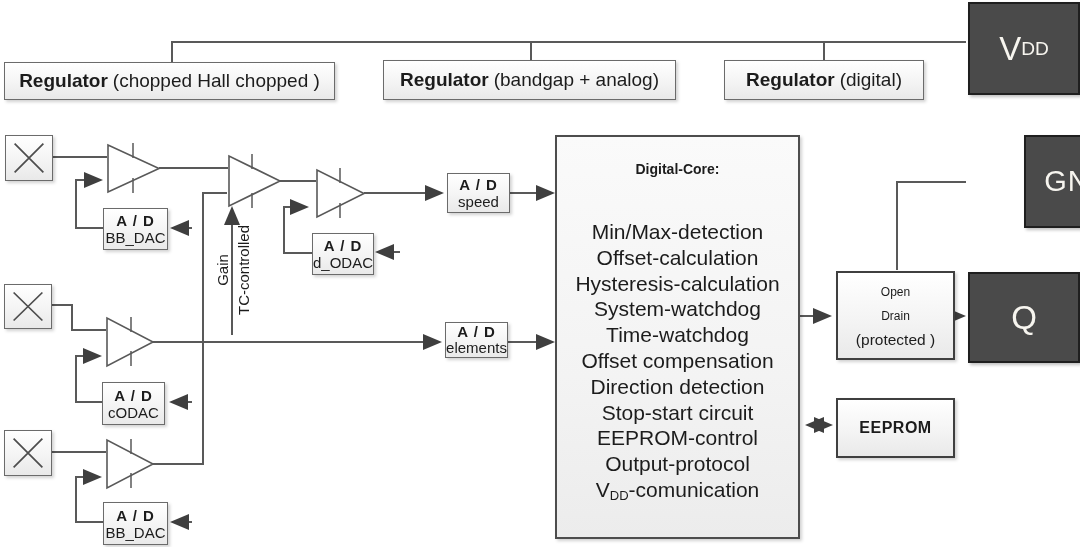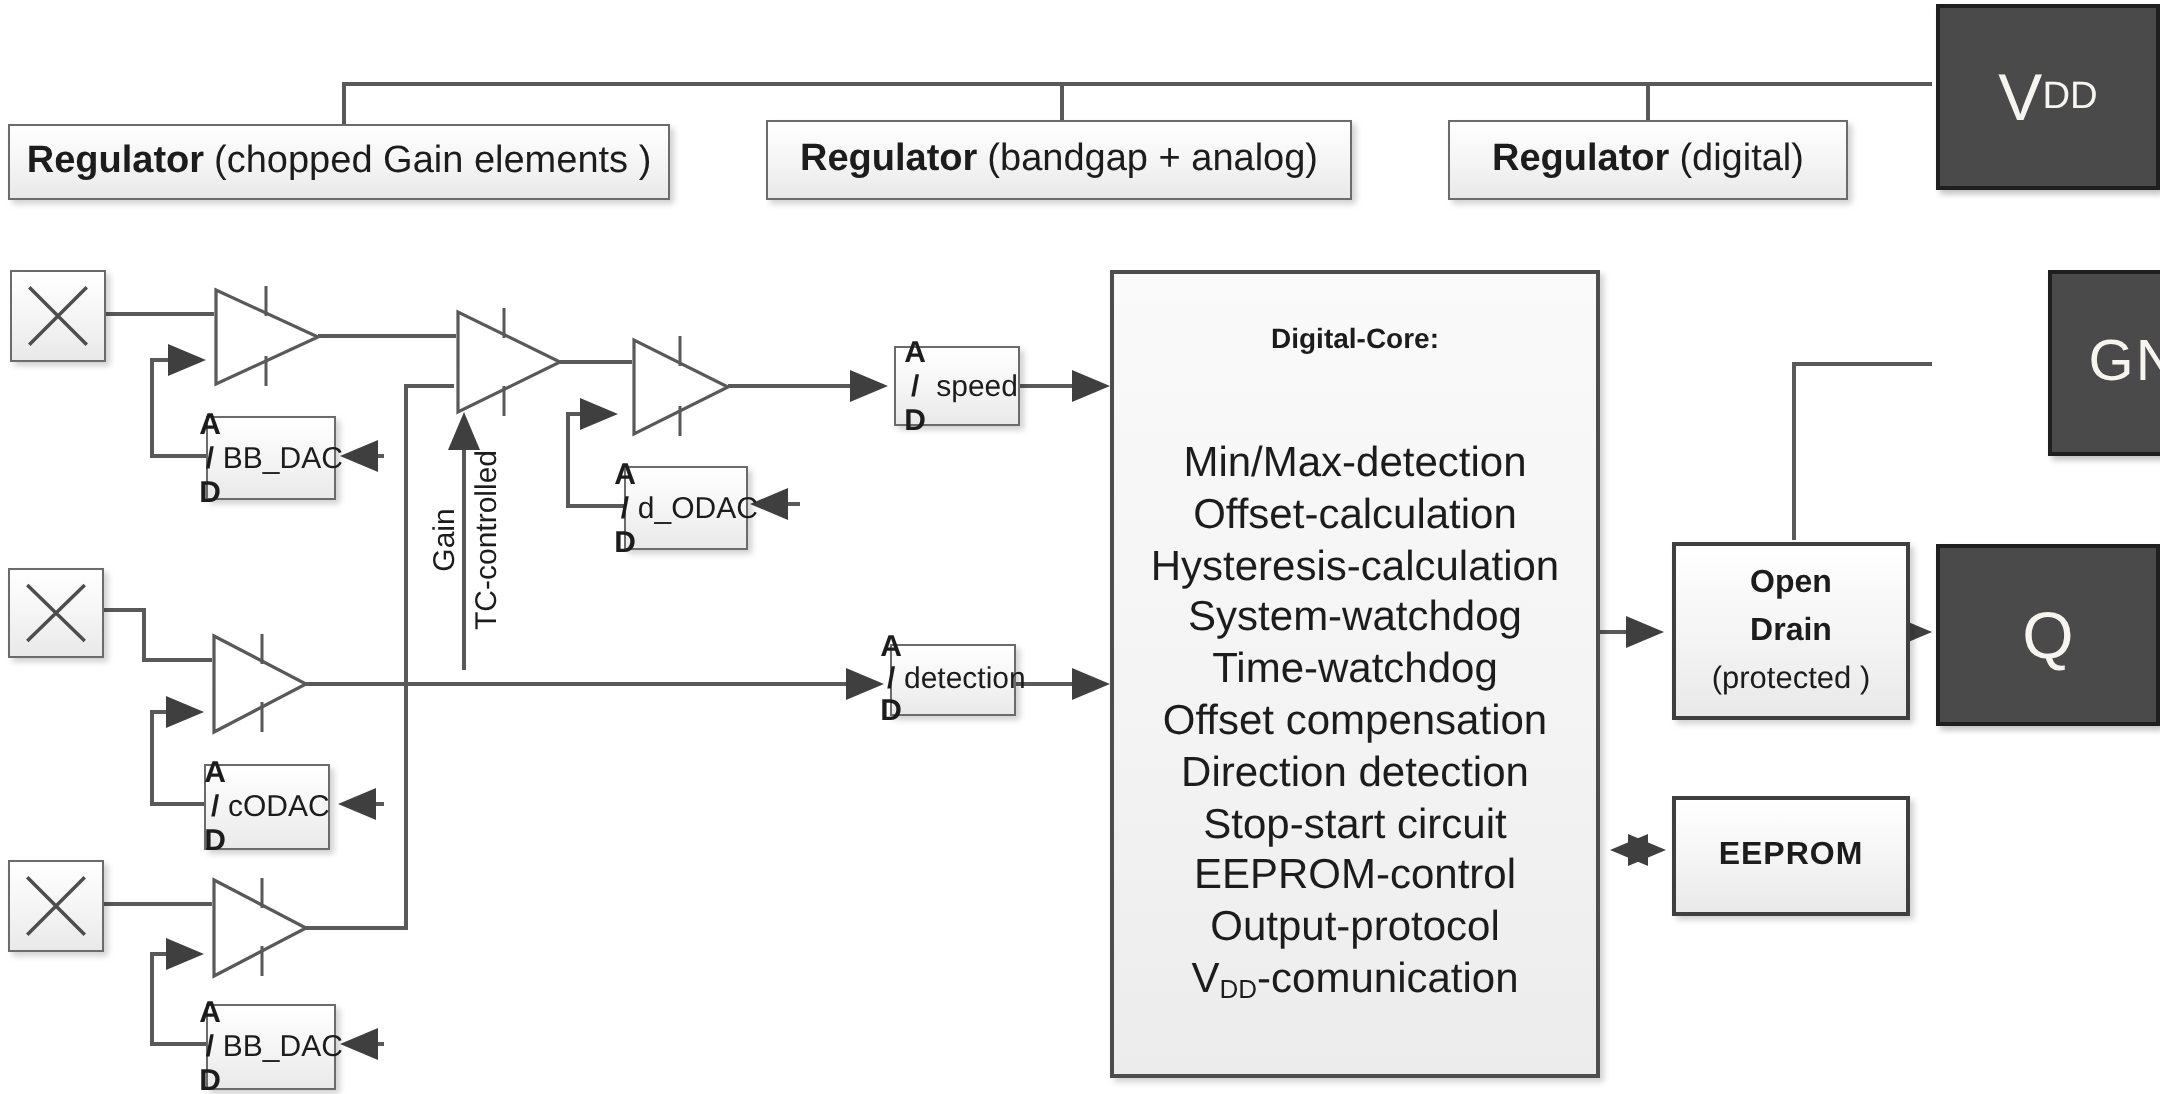--- a/index.html
+++ b/index.html
@@ -16,37 +16,37 @@
   }
   .dark{
     background:#4a4a4a;border:2px solid #1f1f1f;color:#f7f5ef;
     box-shadow:2px 2px 3px rgba(0,0,0,0.25);
   }
   .reg{font-size:19px;white-space:nowrap;}
   .reg b{font-weight:bold;}
   .reg-detail{margin-left:5px;}
   .hall{padding:0;}
   .hall svg{display:block;width:100%;height:100%;}
-  .adc{flex-direction:row;line-height:17px;font-size:15px;text-align:center;}
+  .adc{flex-direction:column;line-height:17px;font-size:15px;text-align:center;}
   .adc .adc-title{font-weight:bold;letter-spacing:1px;}
   .pad-vdd{font-size:33px;}
   .pad-gnd{font-size:29px;letter-spacing:1px;}
   .pad-q{font-size:33px;}
   .sub{font-size:0.58em;vertical-align:-0.28em;letter-spacing:0;}
   .sub2{font-size:0.62em;vertical-align:-0.22em;}
   .core{
     border:2px solid #4d4d4d;
     background:linear-gradient(180deg,#fafafa 0%,#f3f3f3 60%,#ececec 100%);
     box-shadow:2px 2px 3px rgba(0,0,0,0.18);
     display:block;text-align:center;
   }
   .core-title{margin-top:24px;font-size:14px;font-weight:bold;}
   .core-list{margin-top:42px;font-size:21px;line-height:25.8px;}
   .od{flex-direction:column;border:2px solid #3f3f3f;line-height:24px;text-align:center;}
-  .od .b{font-weight:bold;font-size:16px;text-align:center;}
+  .od .b{font-weight:normal;font-size:12px;text-align:center;}
   .od .p{font-size:15.5px;}
   .eeprom{border:2px solid #3f3f3f;font-weight:bold;font-size:16px;letter-spacing:0.5px;}
   .gain-label{
     position:absolute;left:233px;top:270px;width:132px;z-index:2;
     transform:translate(-50%,-50%) rotate(-90deg);
     text-align:center;font-size:15px;line-height:21px;white-space:nowrap;
   }
 </style>
 </head>
 <body>
@@ -91,21 +91,21 @@
       <polygon points="229,156 229,206 280,181"></polygon>
       <polygon points="317,170 317,217 364,193.5"></polygon>
       <polygon points="107,318 107,366 153,342"></polygon>
       <polygon points="107,440 107,488 153,464"></polygon>
     </g>
     <path d="M133,143 V158 M133,178 V193 M252,154 V169 M252,193 V208 M340,168 V183 M340,203 V218 M131,317 V332 M131,351 V366 M131,439 V454 M131,473 V488" stroke="#595959" stroke-width="1.5" fill="none"></path>
   </svg>
 
   <div class="box light reg" style="left:4px;top:62px;width:331px;height:38px;">
     <b>Regulator</b>
-      <span class="reg-detail">(chopped Gain elements )</span>
+      <span class="reg-detail">(chopped Hall chopped )</span>
   </div>
   <div class="box light reg" style="left:383px;top:60px;width:293px;height:40px;">
     <b>Regulator</b>
       <span class="reg-detail">(bandgap + analog)</span>
   </div>
   <div class="box light reg" style="left:724px;top:60px;width:200px;height:40px;">
     <b>Regulator</b>
       <span class="reg-detail">(digital)</span>
   </div>
 
@@ -156,21 +156,21 @@
   <div class="box light adc" style="left:103px;top:502px;width:65px;height:43px;">
     <div class="adc-title">A / D</div>
     <div class="adc-sub">BB_DAC</div>
   </div>
   <div class="box light adc" style="left:447px;top:173px;width:63px;height:40px;">
     <div class="adc-title">A / D</div>
     <div class="adc-sub">speed</div>
   </div>
   <div class="box light adc" style="left:445px;top:322px;width:63px;height:36px;line-height:16px;">
     <div class="adc-title">A / D</div>
-    <div class="adc-sub">detection</div>
+    <div class="adc-sub">elements</div>
   </div>
 
   <div class="box core" style="left:555px;top:135px;width:245px;height:404px;">
     <div class="core-title">Digital-Core:</div>
     <div class="core-list">
       <div>Min/Max-detection</div>
       <div>Offset-calculation</div>
       <div>Hysteresis-calculation</div>
       <div>System-watchdog</div>
       <div>Time-watchdog</div>

